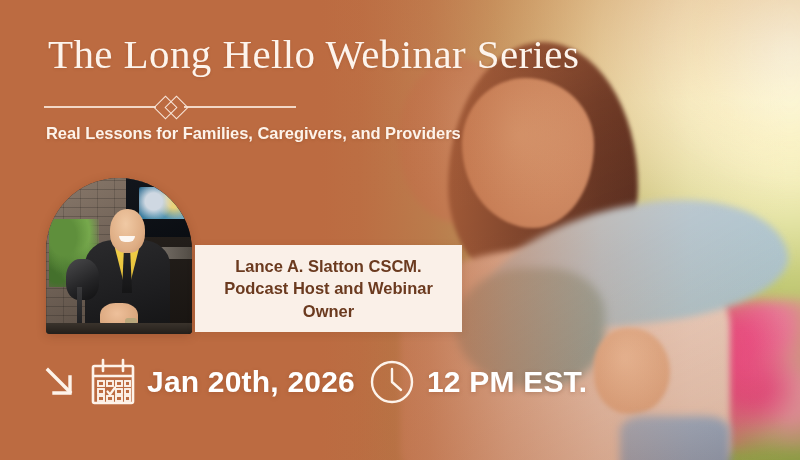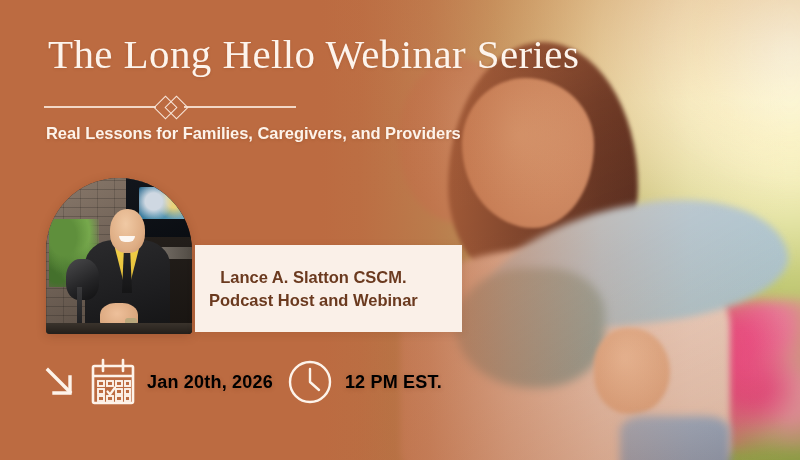--- a/index.html
+++ b/index.html
@@ -324,21 +324,21 @@
   
   .name-plate {
     position: absolute;
     left: 195px;
     top: 245px;
     width: 267px;
     height: 87px;
     background: #faf0e8;
     display: flex;
     align-items: center;
-    justify-content: flex-start;
+    justify-content: center;
     box-shadow: 0 2px 8px rgba(100,50,20,.14);
   }
   .name-plate-text {
     font-size: 16.5px;
     font-weight: bold;
     line-height: 1.34;
     color: #6b3a1f;
     text-align: center;
     padding: 0 14px;
   }
@@ -350,25 +350,25 @@
     top: 358px;
     display: flex;
     align-items: center;
     gap: 0;
     color: #fdf3ea;
   }
   .meta-icon { display: block; }
   .arrow-icon { margin-right: 10px; }
   .cal-icon   { margin-right: 11px; }
   .meta-text {
-    font-size: 18px;
+    font-size: 30px;
     font-weight: bold;
     letter-spacing: .2px;
     line-height: 1;
-    color: #000000;
+    color: #ffffff;
     text-shadow: 0 1px 4px rgba(120,55,25,.28);
     white-space: nowrap;
   }
   .clock-icon { margin: 0 12px 0 14px; }
 </style>
 </head>
 <body>
 
 <div id="poster">
 
@@ -419,20 +419,21 @@
       <div class="ph ph-mic-stand"></div>
       <div class="ph ph-hands"></div>
       <div class="ph ph-watch"></div>
       <div class="ph ph-table"></div>
     </div>
 
     <div class="name-plate">
       <div class="name-plate-text">
         <div>Lance A. Slatton CSCM.</div>
         <div>Podcast Host and Webinar</div>
+        <div>Owner</div>
       </div>
     </div>
 
     <div class="meta-row">
 
       <svg class="meta-icon arrow-icon" width="40" height="40" viewBox="0 0 40 40">
         <path d="M8 8 L30 30" stroke="#fdf3ea" stroke-width="3.4" stroke-linecap="square" fill="none"></path>
         <path d="M30 15 L30 31 L14 31" stroke="#fdf3ea" stroke-width="3.4" stroke-linecap="square" stroke-linejoin="miter" fill="none"></path>
       </svg>
 

